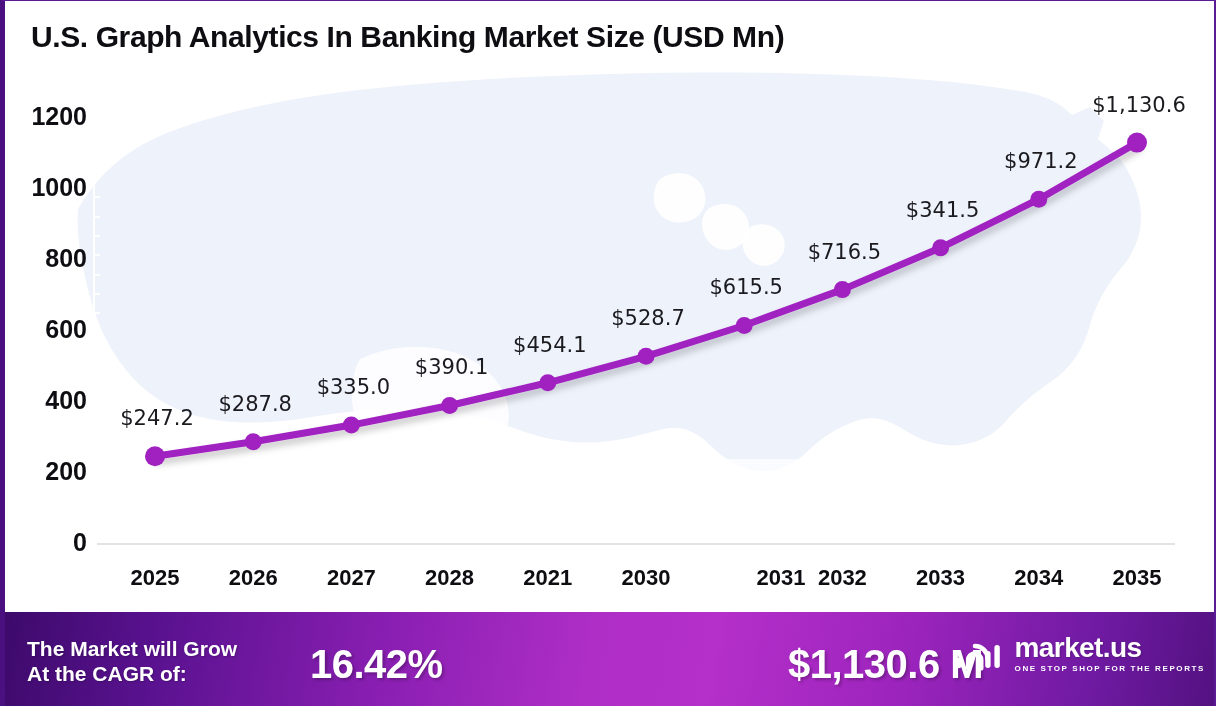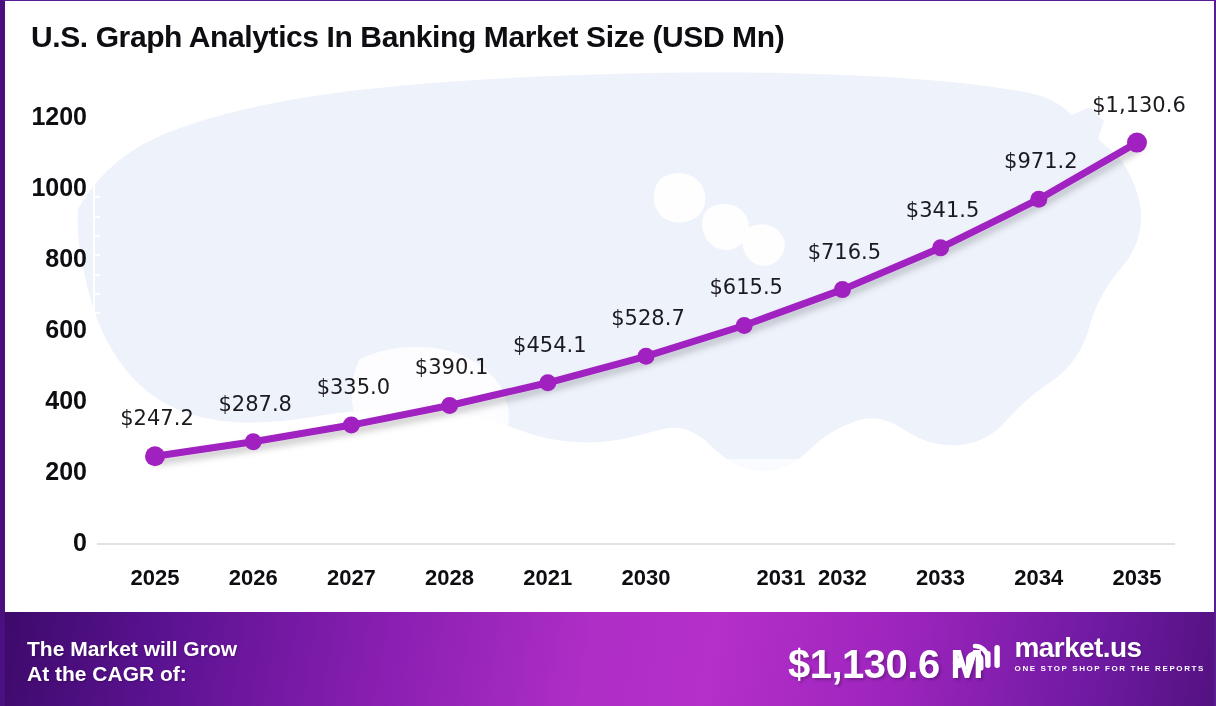--- a/index.html
+++ b/index.html
@@ -383,20 +383,21 @@
         <div class="xlabel" style="left: 935.6px;">2033</div>
         <div class="xlabel" style="left: 1033.8px;">2034</div>
         <div class="xlabel" style="left: 1132px;">2035</div>
       </div>
   </div>
 
   <div id="banner">
 
     <div id="cagr-caption" class="banner-caption">The Market will Grow
 At the CAGR of:</div>
+    <div id="cagr-value" class="banner-value">16.42%</div>
 
     <div id="forecast-value" class="banner-value">$1,130.6 M</div>
 
     <div id="logo">
       <svg id="logo-mark" viewBox="0 0 54 38">
         <circle cx="7" cy="28" r="5.2" fill="#ffffff"></circle>
         <path d="M17.5 33 L17.5 25 A6.2 6.2 0 0 1 29.9 25 L29.9 33" fill="none" stroke="#ffffff" stroke-width="5.2" stroke-linecap="round"></path>
         <path d="M24 11 A12.5 12.5 0 0 1 36.5 23.5" fill="none" stroke="#ffffff" stroke-width="4.6" stroke-linecap="round"></path>
         <rect x="34.2" y="16" width="5.4" height="17" rx="2.7" fill="#ffffff"></rect>
         <rect x="43.4" y="10" width="5.4" height="23" rx="2.7" fill="#ffffff"></rect>

